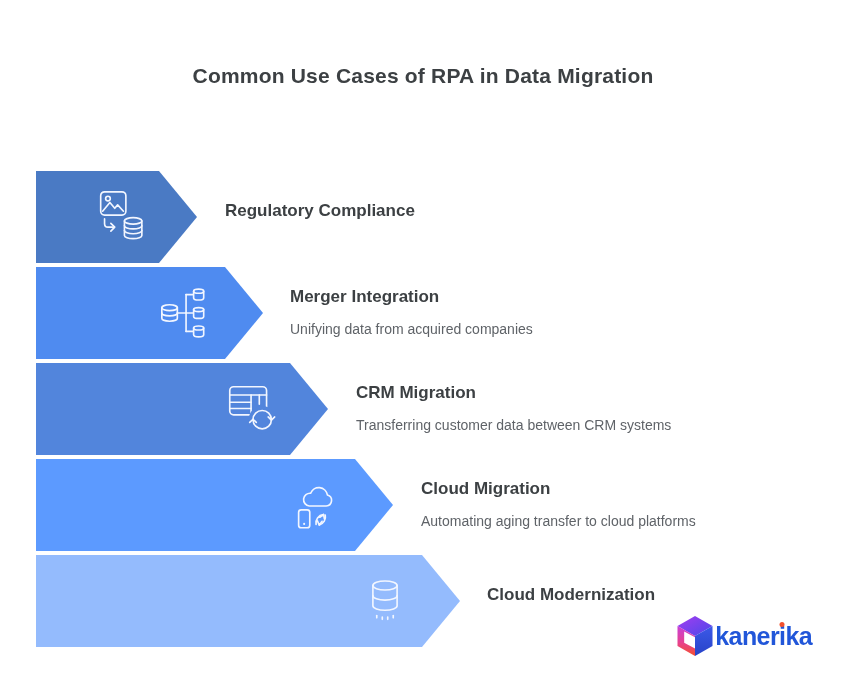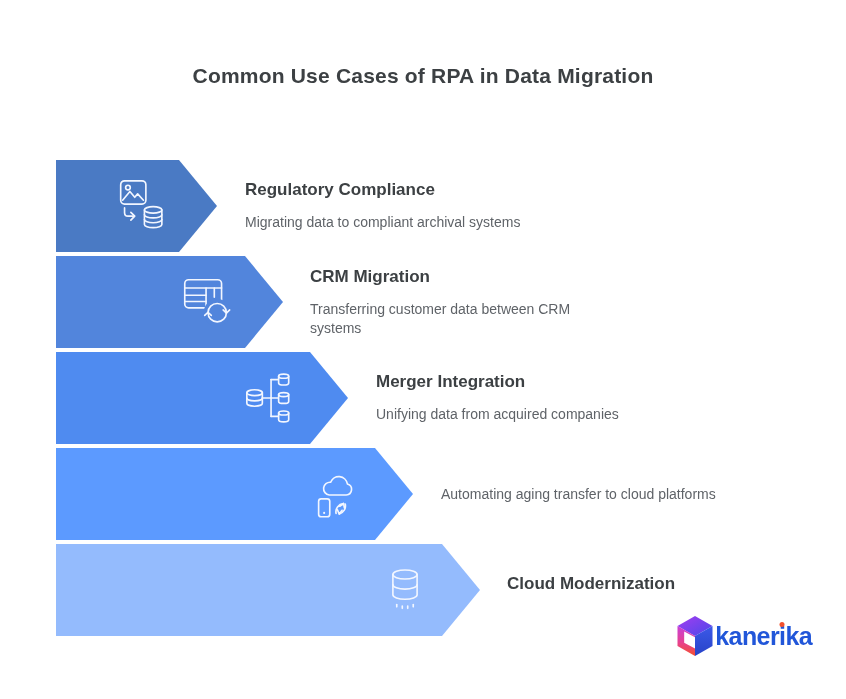--- a/index.html
+++ b/index.html
@@ -4,21 +4,21 @@
 <style>
   html,body{margin:0;padding:0;background:#ffffff;}
   .canvas{
     position:relative;width:846px;height:671px;background:#ffffff;overflow:hidden;
     font-family:"Liberation Sans", sans-serif;
   }
   .page-title{
     position:absolute;top:64px;left:0;width:100%;text-align:center;
     font-size:21px;font-weight:700;color:#3c4043;letter-spacing:.2px;margin:0;
   }
-  .rows{position:absolute;top:160px;left:0;right:0;padding-left:20px;}
+  .rows{position:absolute;top:171px;left:0;right:0;}
   .row{position:relative;height:92px;margin-bottom:4px;}
   .arrow{
     position:absolute;left:36px;top:0;height:92px;
     clip-path:polygon(0 0, calc(100% - 38px) 0, 100% 50%, calc(100% - 38px) 100%, 0 100%);
     background:#4f8bf0;
   }
   .row:nth-child(1) .arrow{width:161px}
   .row:nth-child(2) .arrow{width:227px}
   .row:nth-child(3) .arrow{width:292px}
   .row:nth-child(4) .arrow{width:357px}
@@ -67,45 +67,20 @@
             <polyline class="st" points="20.5,38.5 24.5,42.5 20.5,46.5"></polyline>
             <ellipse class="st" cx="43.5" cy="36" rx="9" ry="3.3"></ellipse>
             <path class="st" d="M34.5 36 v15 a9 3.3 0 0 0 18 0 v-15"></path>
             <path class="st" d="M34.5 41 a9 3.3 0 0 0 18 0"></path>
             <path class="st" d="M34.5 46 a9 3.3 0 0 0 18 0"></path>
           </svg>
         </span>
       </div>
       <div class="txt">
         <h2 class="item-title">Regulatory Compliance</h2>
-        <p class="item-desc">Migrating data to compliant archival systems</p>
-      </div>
-    </div>
-
-    <div class="row">
-      <div class="arrow" style="background: rgb(82, 133, 220); --arrow-color: #5285dc;">
-        <span class="icon" aria-label="table-sync-icon">
-          <svg viewBox="0 0 64 64">
-            <rect class="st" x="8" y="9" width="38" height="29" rx="4"></rect>
-            <line class="st" x1="8" y1="17.5" x2="46" y2="17.5"></line>
-            <line class="st" x1="8" y1="25" x2="30" y2="25"></line>
-            <line class="st" x1="8" y1="31.5" x2="30" y2="31.5"></line>
-            <line class="st" x1="30" y1="17.5" x2="30" y2="38"></line>
-            <line class="st" x1="38.5" y1="17.5" x2="38.5" y2="27"></line>
-            <circle cx="41.5" cy="43" r="14" fill="var(--arrow-color, #5285dc)"></circle>
-            <path class="st" d="M32 43 A9.5 9.5 0 0 1 51 43"></path>
-            <polyline class="st" points="47.6,40.2 51,43.4 54.4,40.2"></polyline>
-            <path class="st" d="M51 43 A9.5 9.5 0 0 1 32 43"></path>
-            <polyline class="st" points="28.6,45.8 32,42.6 35.4,45.8"></polyline>
-          </svg>
-        </span>
-      </div>
-      <div class="txt">
-        <h2 class="item-title">CRM Migration</h2>
-        <p class="item-desc">Transferring customer data between CRM systems</p>
       </div>
     </div>
 
     <div class="row">
       <div class="arrow" style="background: rgb(79, 139, 240); --arrow-color: #4f8bf0;">
         <span class="icon" aria-label="database-merge-icon">
           <svg viewBox="0 0 64 64">
             <ellipse class="st" cx="13" cy="26.5" rx="8" ry="3"></ellipse>
             <path class="st" d="M5 26.5 v11 a8 3 0 0 0 16 0 v-11"></path>
             <path class="st" d="M5 32 a8 3 0 0 0 16 0"></path>
@@ -123,34 +98,59 @@
           </svg>
         </span>
       </div>
       <div class="txt">
         <h2 class="item-title">Merger Integration</h2>
         <p class="item-desc">Unifying data from acquired companies</p>
       </div>
     </div>
 
     <div class="row">
+      <div class="arrow" style="background: rgb(82, 133, 220); --arrow-color: #5285dc;">
+        <span class="icon" aria-label="table-sync-icon">
+          <svg viewBox="0 0 64 64">
+            <rect class="st" x="8" y="9" width="38" height="29" rx="4"></rect>
+            <line class="st" x1="8" y1="17.5" x2="46" y2="17.5"></line>
+            <line class="st" x1="8" y1="25" x2="30" y2="25"></line>
+            <line class="st" x1="8" y1="31.5" x2="30" y2="31.5"></line>
+            <line class="st" x1="30" y1="17.5" x2="30" y2="38"></line>
+            <line class="st" x1="38.5" y1="17.5" x2="38.5" y2="27"></line>
+            <circle cx="41.5" cy="43" r="14" fill="var(--arrow-color, #5285dc)"></circle>
+            <path class="st" d="M32 43 A9.5 9.5 0 0 1 51 43"></path>
+            <polyline class="st" points="47.6,40.2 51,43.4 54.4,40.2"></polyline>
+            <path class="st" d="M51 43 A9.5 9.5 0 0 1 32 43"></path>
+            <polyline class="st" points="28.6,45.8 32,42.6 35.4,45.8"></polyline>
+          </svg>
+        </span>
+      </div>
+      <div class="txt">
+        <h2 class="item-title">CRM Migration</h2>
+        <p class="item-desc">Transferring customer data between CRM systems</p>
+      </div>
+    </div>
+
+    <div class="row">
       <div class="arrow" style="background: rgb(92, 154, 255); --arrow-color: #5c9aff;">
         <span class="icon" aria-label="device-cloud-sync-icon">
           <svg viewBox="0 0 64 64">
             <path class="st" d="M23 33 h17.5 a5.8 5.8 0 0 0 1.2 -11.4 a9 9 0 0 0 -17.3 -1.7 A6.3 6.3 0 0 0 23 33 z"></path>
             <rect class="st" x="12" y="37" width="11.5" height="18.5" rx="2.6"></rect>
             <circle cx="17.7" cy="51.5" r="1.1" fill="#f2f6ff"></circle>
             <path class="st" d="M30 52 a8.5 8.5 0 0 1 7.5 -10"></path>
             <polyline class="st" points="33.8,44.6 37.8,41.8 38.6,46.4"></polyline>
             <path class="st" d="M39.5 42.5 a8.5 8.5 0 0 1 -6 10"></path>
             <polyline class="st" points="36.2,48.8 33.3,52.7 31.4,48.3"></polyline>
           </svg>
         </span>
       </div>
       <div class="txt">
+        <h2 class="item-title">Cloud Migration</h2>
         <p class="item-desc">Automating aging transfer to cloud platforms</p>
       </div>
     </div>
 
     <div class="row">
       <div class="arrow" style="background: rgb(148, 187, 253); --arrow-color: #94bbfd;">
         <span class="icon" aria-label="database-extract-icon">
           <svg viewBox="0 0 64 64">
             <ellipse class="st" cx="32" cy="16" rx="12.5" ry="4.6"></ellipse>
             <path class="st" d="M19.5 16 v21 a12.5 4.6 0 0 0 25 0 v-21"></path>

